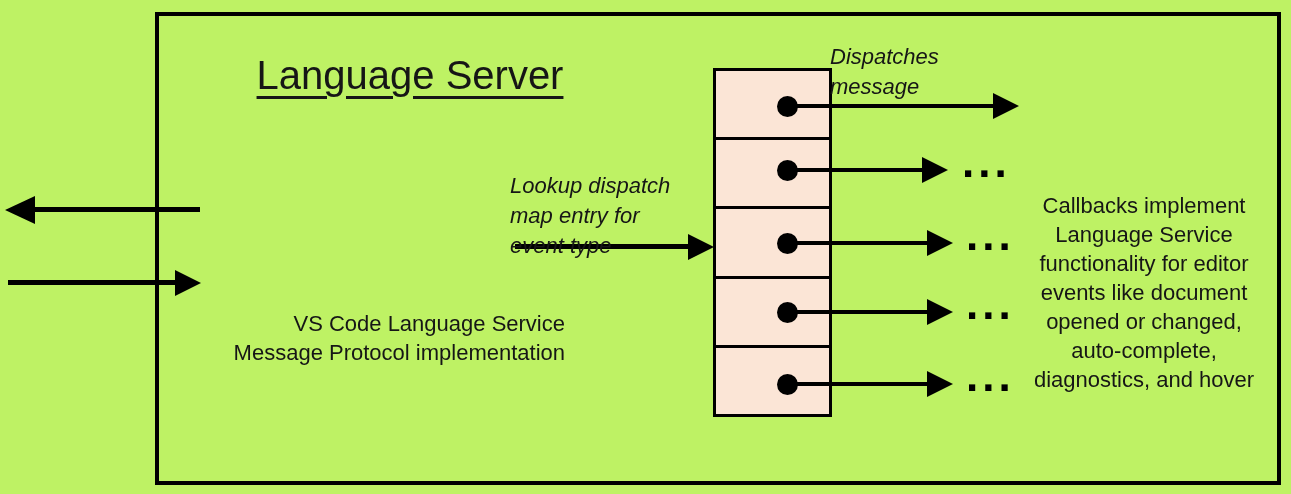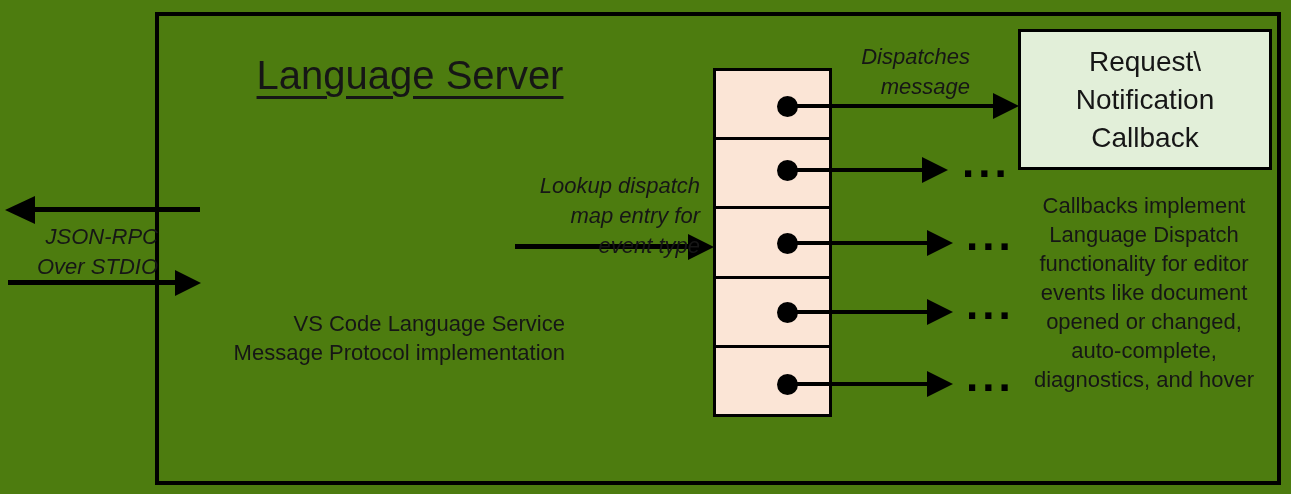--- a/index.html
+++ b/index.html
@@ -1,18 +1,18 @@
 <!DOCTYPE html>
 <html><head>
 <meta charset="utf-8">
 <style>
   * { margin:0; padding:0; box-sizing:border-box; }
   body { background:#ffffff; font-family:"Liberation Sans", sans-serif; }
   #canvas {
-    position:relative; width:1291px; height:494px; background:#4d7c0f;
+    position:relative; width:1291px; height:494px; background:#bef264;
     color:#161616; overflow:hidden;
   }
   .abs { position:absolute; }
   .frame {
     left:155px; top:12px; width:1126px; height:473px;
     border:4px solid #000;
   }
   .title {
     left:228px; top:52px; width:364px;
     font-size:40px; text-align:center;
@@ -30,21 +30,21 @@
     border-left:26px solid #000;
   }
   .arrow-left-head {
     width:0; height:0;
     border-top:14px solid transparent;
     border-bottom:14px solid transparent;
     border-right:30px solid #000;
   }
   .multiline { white-space:pre-line; }
   .italic-label {
-    font-style:italic; font-size:22px; line-height:30px; text-align:right;
+    font-style:italic; font-size:22px; line-height:30px; text-align:left;
   }
   .node-box {
     border:3px solid #000; display:flex; align-items:center; justify-content:center;
     text-align:center; font-size:28px;
   }
   .caption { font-size:22px; line-height:29px; text-align:right; }
   .dispatch-map {
     left:713px; top:68px; width:119px; height:349px;
     border:3px solid #000; display:flex; flex-direction:column;
   }
@@ -65,22 +65,20 @@
   <div class="abs frame"></div>
 
   <div class="abs title">Language Server</div>
 
   <div class="abs arrow-left-head" style="left:5px; top:196px;"></div>
   <div class="abs hline" style="left:30px; top:207px; width:170px;"></div>
 
   <div class="abs hline" style="left:8px; top:280px; width:168px;"></div>
   <div class="abs arrow-right-head" style="left:175px; top:270px;"></div>
 
-  <div class="abs italic-label multiline" style="left:18px; top:222px; width:140px;">JSON-RPC
-Over STDIO</div>
 
   <div class="abs caption multiline" style="left:190px; top:309px; width:375px;">VS Code Language Service
 Message Protocol implementation</div>
 
   <div class="abs hline" style="left:515px; top:244px; width:176px;"></div>
   <div class="abs arrow-right-head" style="left:688px; top:234px;"></div>
   <div class="abs italic-label multiline" style="left:510px; top:171px; width:190px;">Lookup dispatch
 map entry for
 event type</div>
 
@@ -113,25 +111,22 @@
 
   <div class="abs hline-thin" style="left:787px; top:310px; width:140px;"></div>
   <div class="abs arrow-right-head" style="left:927px; top:299px;"></div>
   <div class="abs ellipsis" style="left:966px; top:284px;">...</div>
 
   <div class="abs hline-thin" style="left:787px; top:382px; width:140px;"></div>
   <div class="abs arrow-right-head" style="left:927px; top:371px;"></div>
   <div class="abs ellipsis" style="left:966px; top:356px;">...</div>
 
 
-  <div class="abs node-box multiline" style="left: 1018px; top: 29px; width: 254px; height: 141px; line-height: 38px; background: rgb(226, 239, 217);">Request\
-Notification
-Callback</div>
 
   <div class="abs note multiline" style="left:1008px; top:191px; width:272px;">Callbacks implement
-Language Dispatch
+Language Service
 functionality for editor
 events like document
 opened or changed,
 auto-complete,
 diagnostics, and hover</div>
 
 </div>
 
 </body></html>

